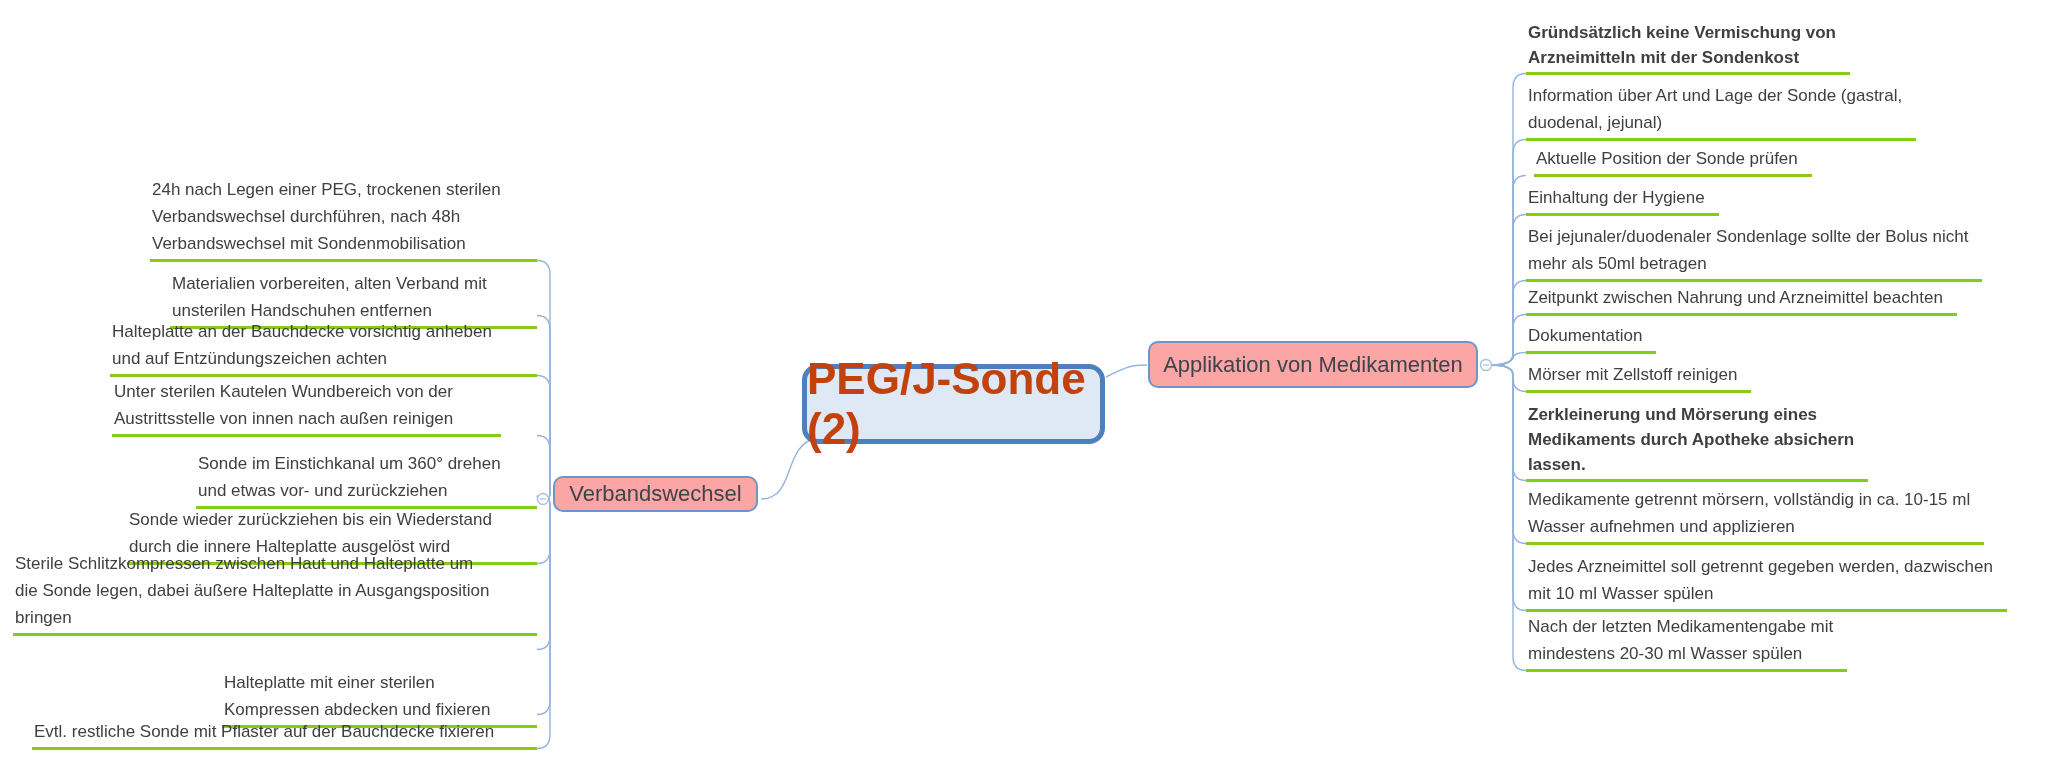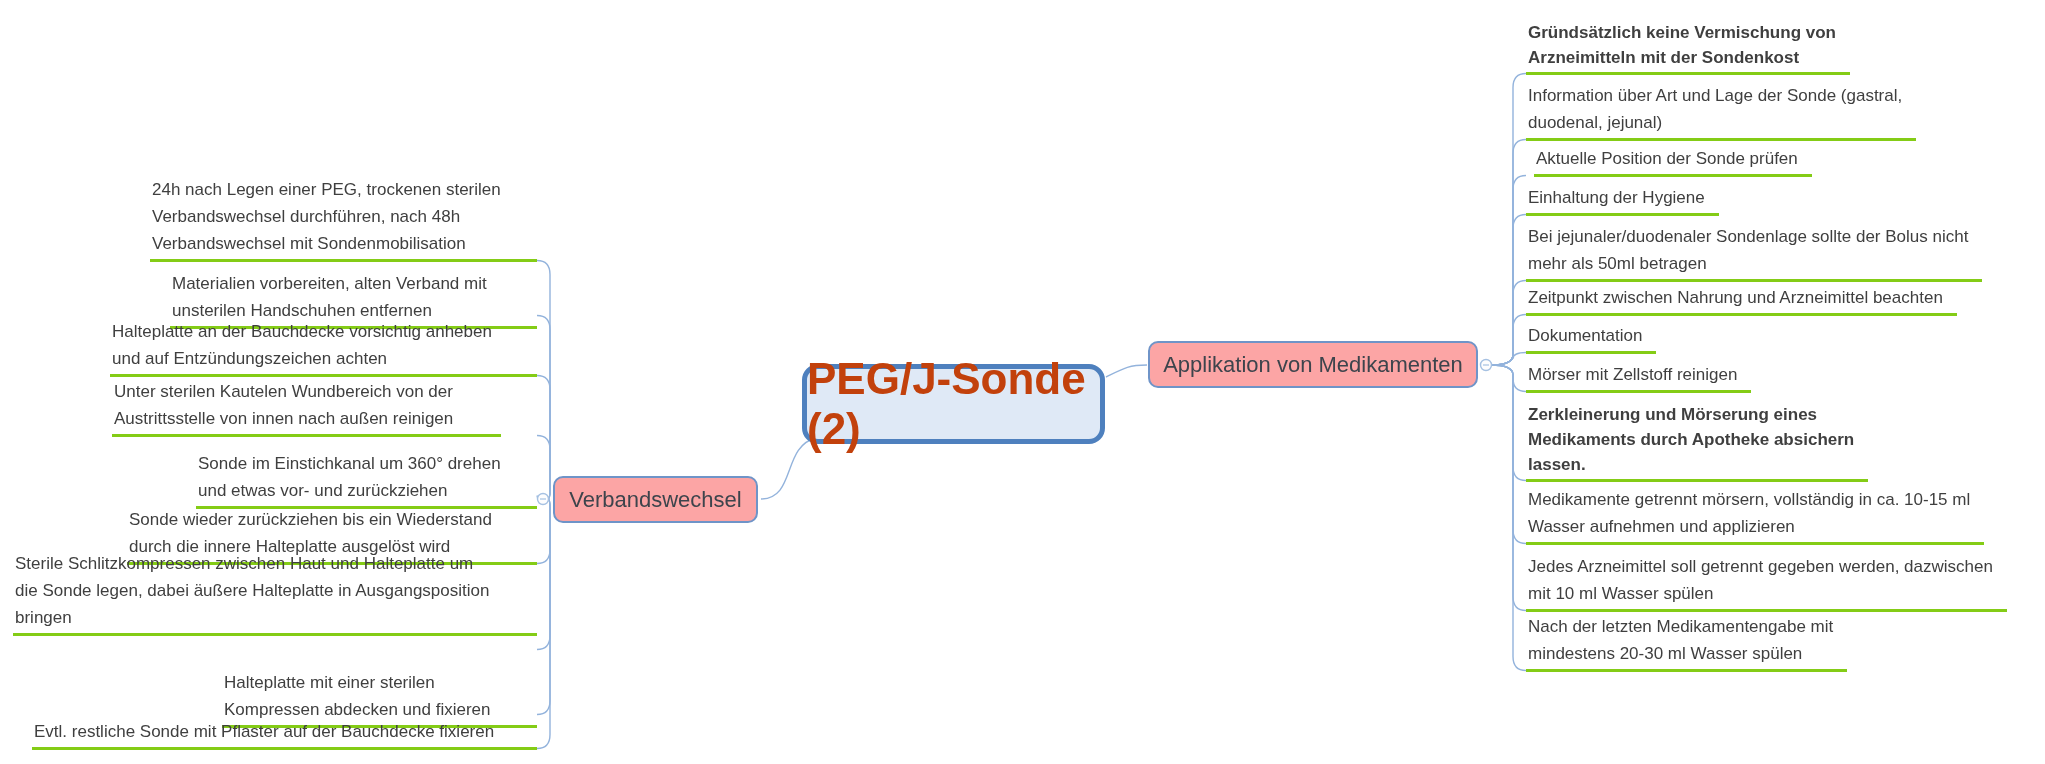--- a/index.html
+++ b/index.html
@@ -68,21 +68,21 @@
       <line x1="540" y1="499" x2="546" y2="499" stroke="#a6c1e2" stroke-width="1.2"></line>
     </g>
     <g>
       <circle cx="1486" cy="365" r="5.5" fill="#fdfdfe" stroke="#a6c1e2" stroke-width="1.4"></circle>
       <line x1="1483" y1="365" x2="1489" y2="365" stroke="#a6c1e2" stroke-width="1.2"></line>
     </g>
   </svg>
 
   <div id="root-node">PEG/J-Sonde (2)</div>
 
-  <div class="branch-node" style="left:553px;top:476px;width:205px;height:47px;">Verbandswechsel</div>
+  <div class="branch-node" style="left:553px;top:476px;width:205px;height:36px;">Verbandswechsel</div>
 
   <div class="branch-node" style="left:1148px;top:341px;width:330px;height:47px;">Applikation von Medikamenten</div>
 
   <div class="child left" style="right:1508px;top:176px;width:387px;">24h nach Legen einer PEG, trockenen sterilen
 Verbandswechsel durchführen, nach 48h
 Verbandswechsel mit Sondenmobilisation</div>
   <div class="child left ta-c" style="right:1508px;top:258px;width:367px;">Materialien vorbereiten, alten Verband mit
 unsterilen Handschuhen entfernen</div>
   <div class="child left" style="right:1508px;top:318px;width:427px;">Halteplatte an der Bauchdecke vorsichtig anheben
 und auf Entzündungszeichen achten</div>

